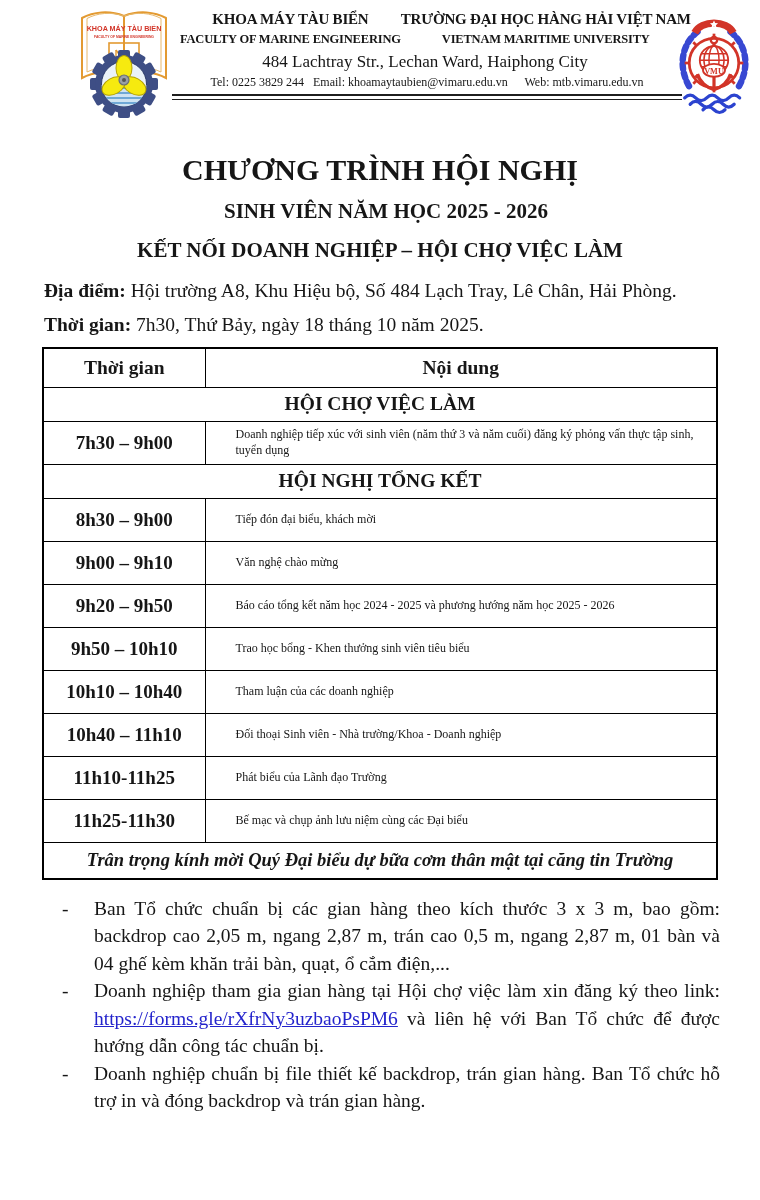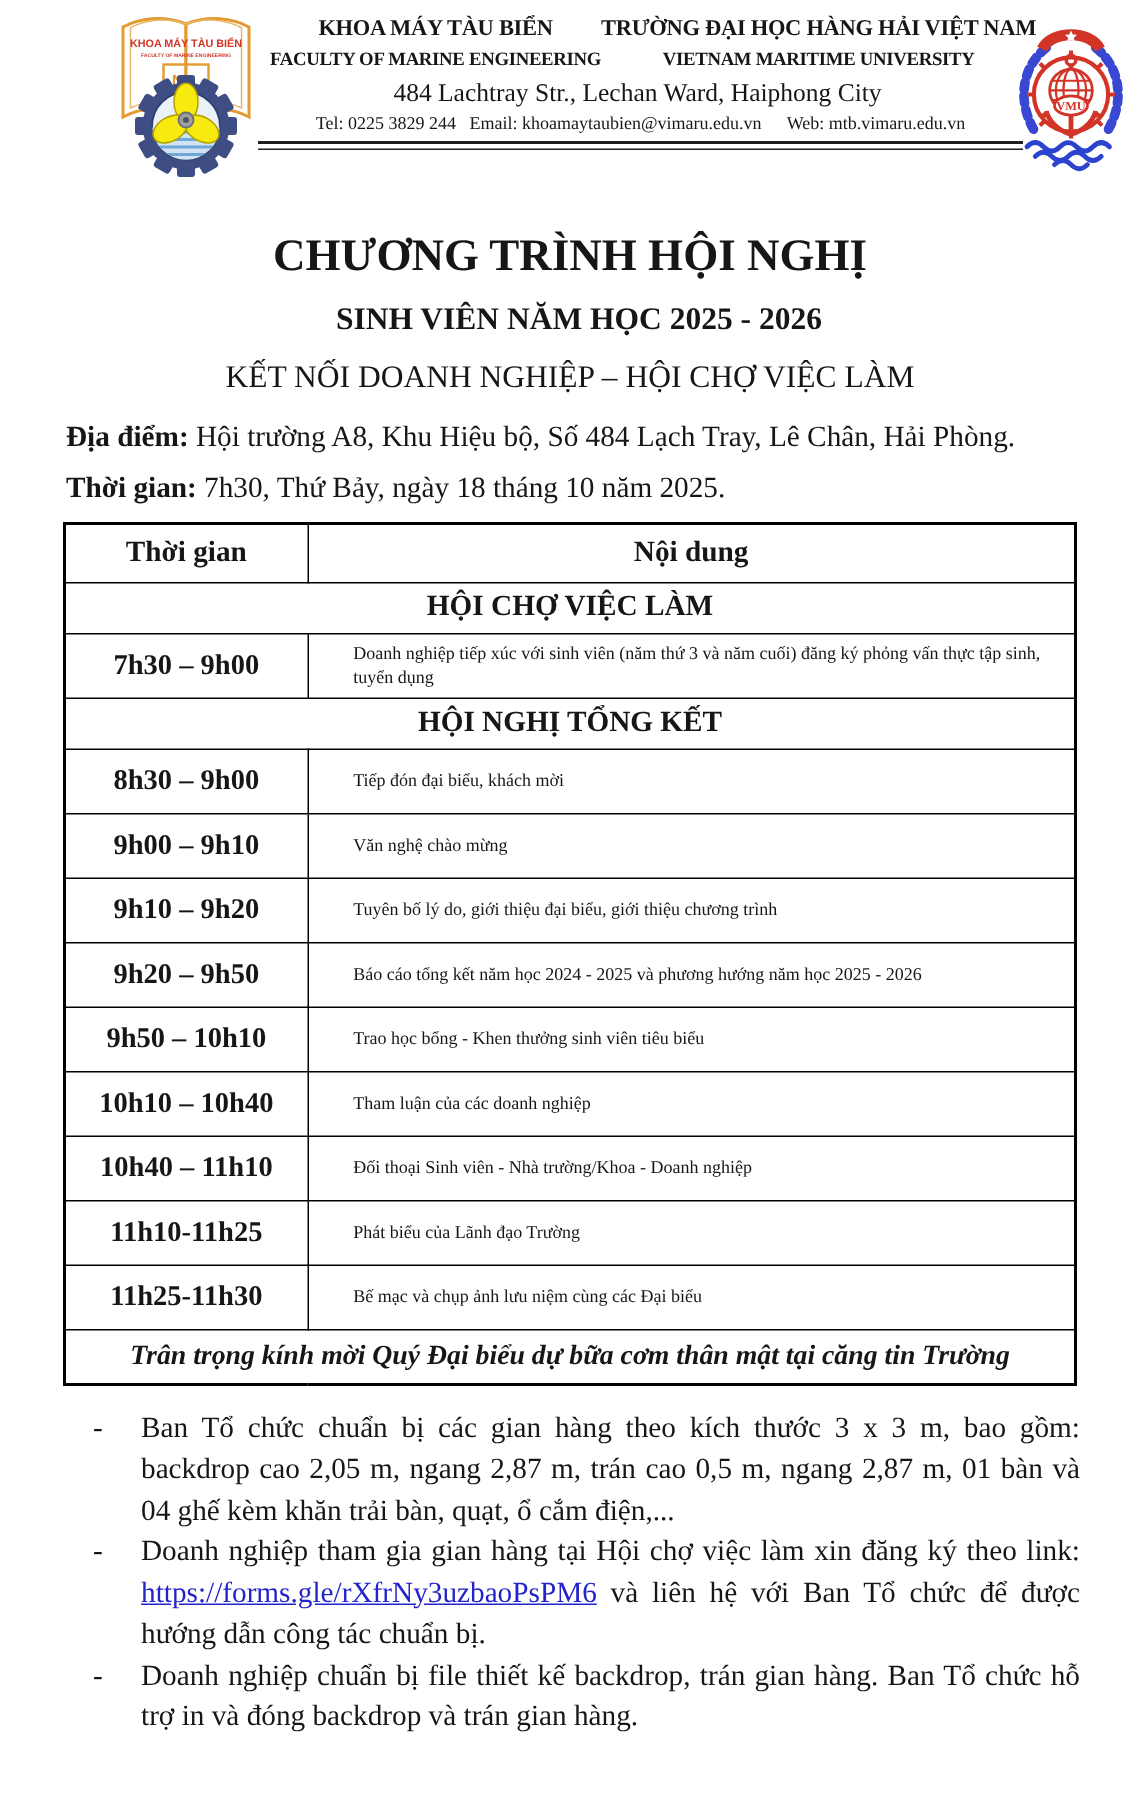--- a/index.html
+++ b/index.html
@@ -17,21 +17,21 @@
   .hb-vi{font-weight:bold;font-size:15px;white-space:nowrap;letter-spacing:-0.2px;}
   .hb-en{font-weight:bold;font-size:12.5px;margin-top:4px;white-space:nowrap;letter-spacing:-0.2px;}
   .hdr-address{text-align:center;font-size:17px;margin-top:5px;white-space:nowrap;}
   .hdr-contact{text-align:center;font-size:12px;margin:3px -28px 0 -24px;white-space:nowrap;}
   .hdr-contact .sep{display:inline-block;width:6px;}
   .hdr-contact .sepw{display:inline-block;width:14px;}
   .hdr-rule{height:3px;border-top:2px solid #1f1f1f;border-bottom:1px solid #1f1f1f;margin:4px -12px 0 -8px;}
   
   .doc-title{font-size:30px;font-weight:bold;text-align:center;margin-top:30px;line-height:1.2;}
   .doc-sub1{font-size:21px;font-weight:bold;text-align:center;margin-top:11px;margin-left:12px;}
-  .doc-sub2{font-size:21px;font-weight:normal;text-align:center;margin-top:14px;}
+  .doc-sub2{font-size:21px;font-weight:bold;text-align:center;margin-top:14px;}
   
   .info{font-size:19.5px;margin:15px 40px 0 44px;line-height:1.35;}
   .info + .info{margin-top:8px;}
   .info .lbl{font-weight:bold;}
   
   table.sched{width:676px;margin:8px auto 0;border-collapse:collapse;table-layout:fixed;
     border:2px solid #000;}
   table.sched th,table.sched td{border:1px solid #000;vertical-align:middle;}
   table.sched th{font-size:19.5px;font-weight:bold;height:36px;text-align:center;}
   td.c-time{font-weight:bold;text-align:center;font-size:19px;margin-left:45px;}
@@ -217,24 +217,20 @@
         </tr>
         <tr>
           <td class="c-time">8h30 – 9h00</td>
           <td class="c-content">Tiếp đón đại biểu, khách mời</td>
         </tr>
         <tr>
           <td class="c-time">9h00 – 9h10</td>
           <td class="c-content">Văn nghệ chào mừng</td>
         </tr>
         <tr>
-          <td class="c-time">9h10 – 9h20</td>
-          <td class="c-content">Tuyên bố lý do, giới thiệu đại biểu, giới thiệu chương trình</td>
-        </tr>
-        <tr>
           <td class="c-time">9h20 – 9h50</td>
           <td class="c-content">Báo cáo tổng kết năm học 2024 - 2025 và phương hướng năm học 2025 - 2026</td>
         </tr>
         <tr>
           <td class="c-time">9h50 – 10h10</td>
           <td class="c-content">Trao học bổng - Khen thưởng sinh viên tiêu biểu</td>
         </tr>
         <tr>
           <td class="c-time">10h10 – 10h40</td>
           <td class="c-content">Tham luận của các doanh nghiệp</td>

